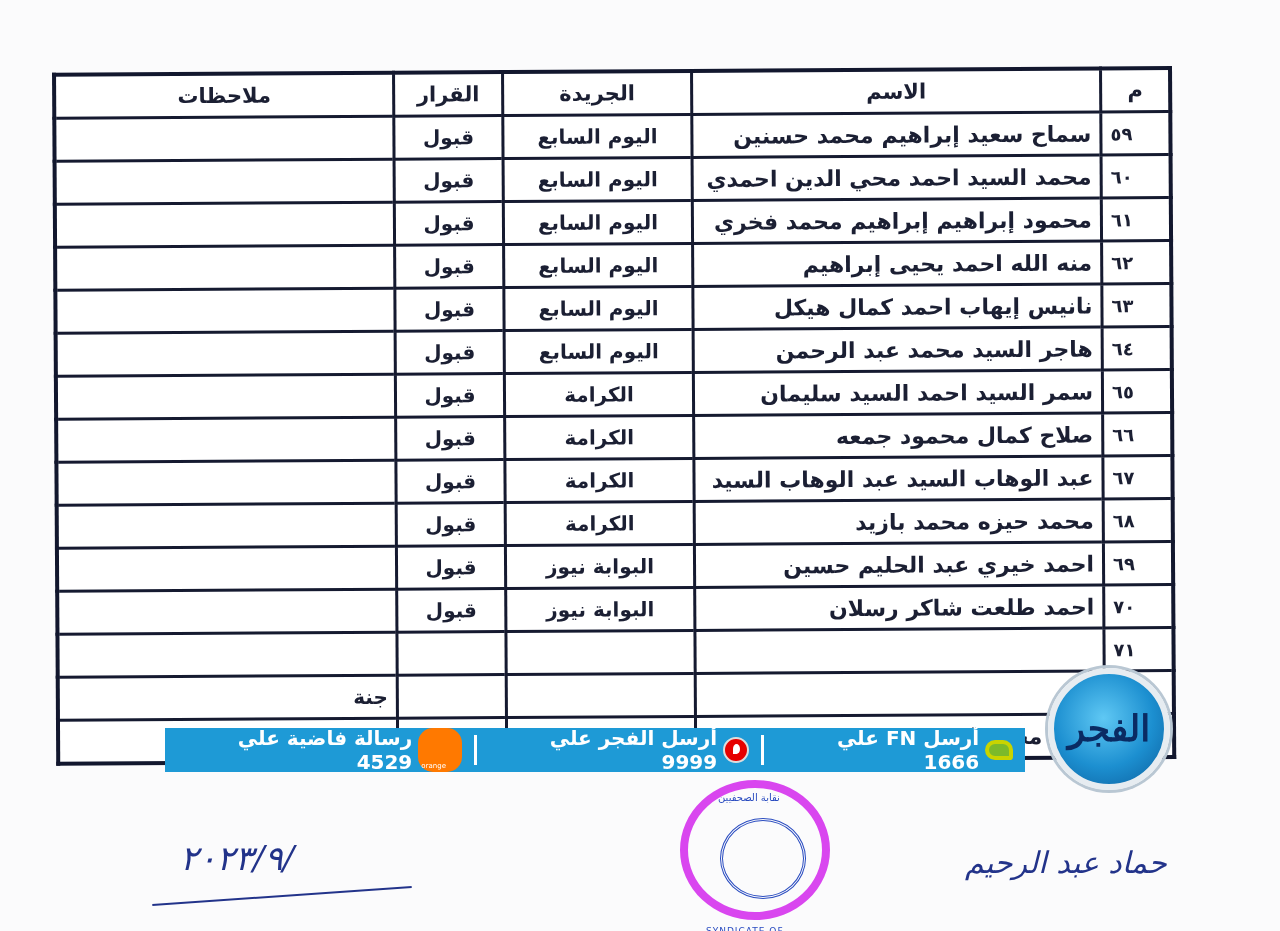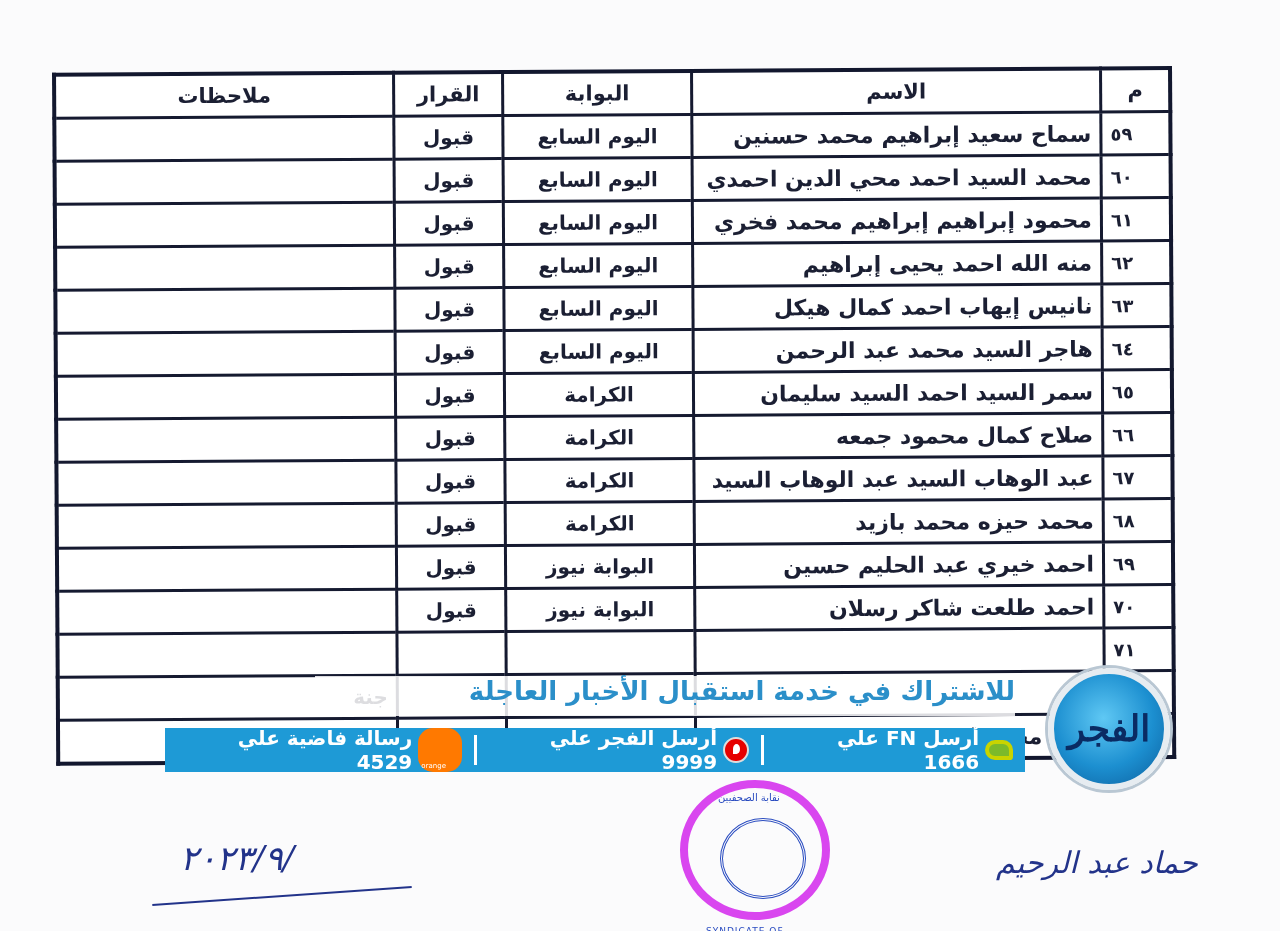--- a/index.html
+++ b/index.html
@@ -72,21 +72,21 @@
     color: #0a2b63; font-size: 36px; font-weight: bold; font-family: Liberation Sans, sans-serif;
   }
 
   
   .sig { position: absolute; color: #22338a; font-family: "DejaVu Serif", serif; font-style: italic; }
   .sig-left { left: 180px; top: 838px; font-size: 34px; }
   .sig-left-line {
     position: absolute; left: 152px; top: 895px; width: 260px; height: 2px;
     background: #22338a; transform: rotate(-4deg);
   }
-  .sig-right { left: 965px; top: 845px; font-size: 30px; direction: rtl; margin-left: 31px; }
+  .sig-right { left: 965px; top: 845px; font-size: 30px; direction: rtl; }
   .stamp {
     position: absolute; left: 680px; top: 780px; width: 150px; height: 140px; border-radius: 50%;
     border: 8px solid #d946ef; box-sizing: border-box;
   }
   .stamp-inner {
     position: absolute; left: 32px; top: 30px; width: 80px; height: 75px; border-radius: 50%;
     border: 3px double #2a4cc0;
   }
   .stamp-text-top {
     position: absolute; left: 30px; top: 4px; font-size: 10px; color: #2a4cc0; direction: rtl;
@@ -99,21 +99,21 @@
 <body>
 
 <div class="sheet">
   <div class="watermark"></div>
 
   <table class="roster">
     <thead>
       <tr>
         <th class="col-num">م</th>
         <th>الاسم</th>
-        <th>البوابة</th>
+        <th>الجريدة</th>
         <th>القرار</th>
         <th>ملاحظات</th>
       </tr>
     </thead>
     <tbody>
       <tr>
         <td class="col-num">٥٩</td>
         <td class="col-name">سماح سعيد إبراهيم محمد حسنين</td>
         <td class="col-paper">اليوم السابع</td>
         <td class="col-decision">قبول</td>
@@ -214,21 +214,20 @@
         <td class="col-num">٧٣</td>
         <td class="col-name">خالد محمد احمد محمد</td>
         <td class="col-paper">البوابة نيوز</td>
         <td class="col-decision">قبول</td>
         <td class="col-notes"></td>
       </tr>
     </tbody>
   </table>
 
   <div class="ad-overlay">
-    <div class="ad-headline">للاشتراك في خدمة استقبال الأخبار العاجلة</div>
     <div class="ad-bar">
       <div class="ad-seg">
         <span class="carrier-etisalat"></span>
         <span>أرسل FN علي 1666</span>
       </div>
       <div class="ad-sep"></div>
       <div class="ad-seg">
         <span class="carrier-vodafone"></span>
         <span>أرسل الفجر علي 9999</span>
       </div>

